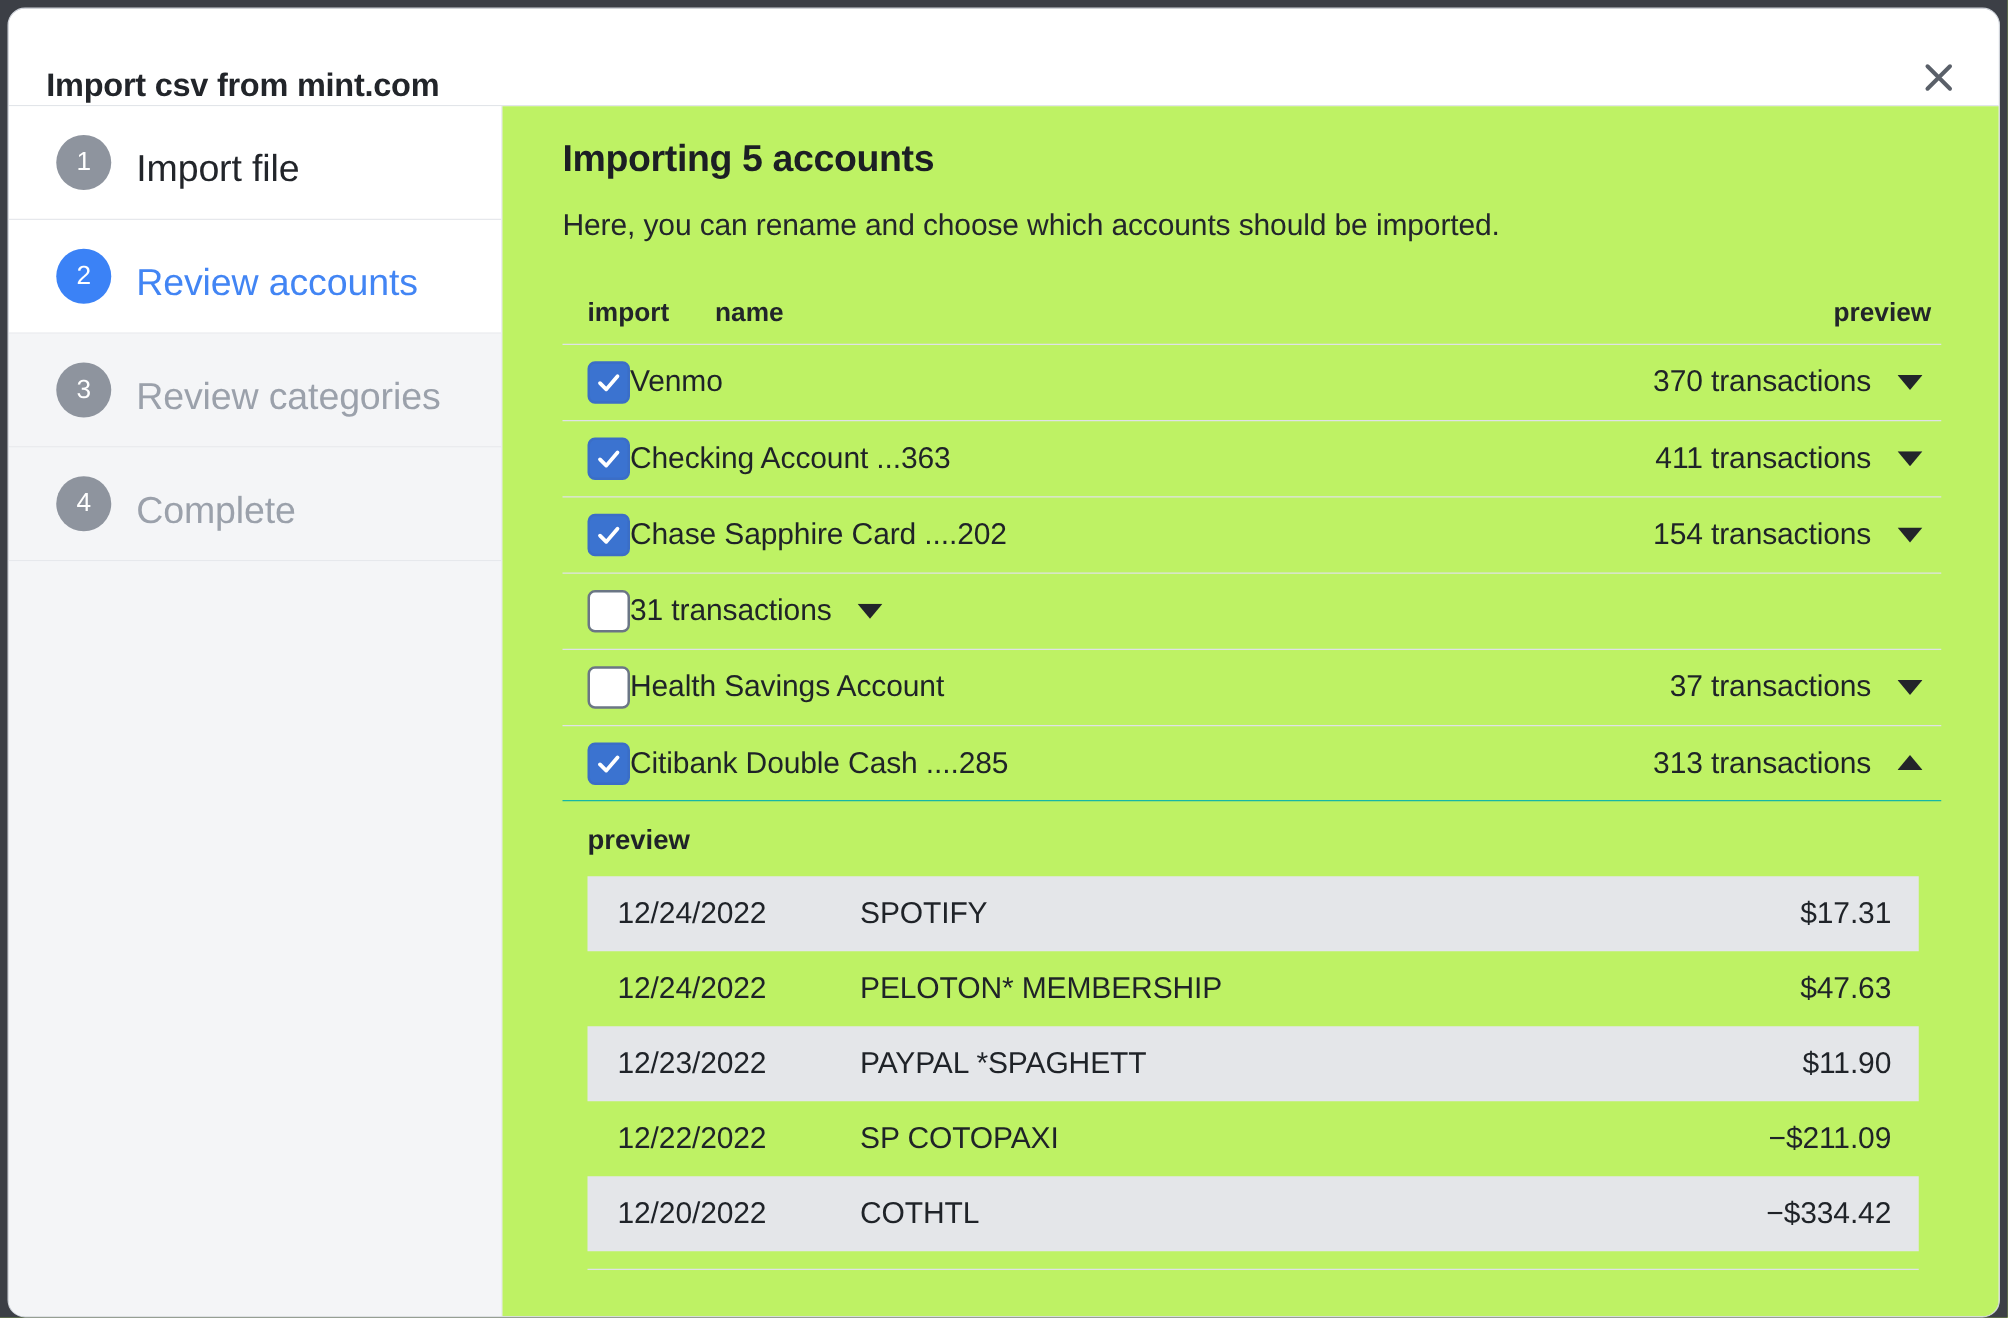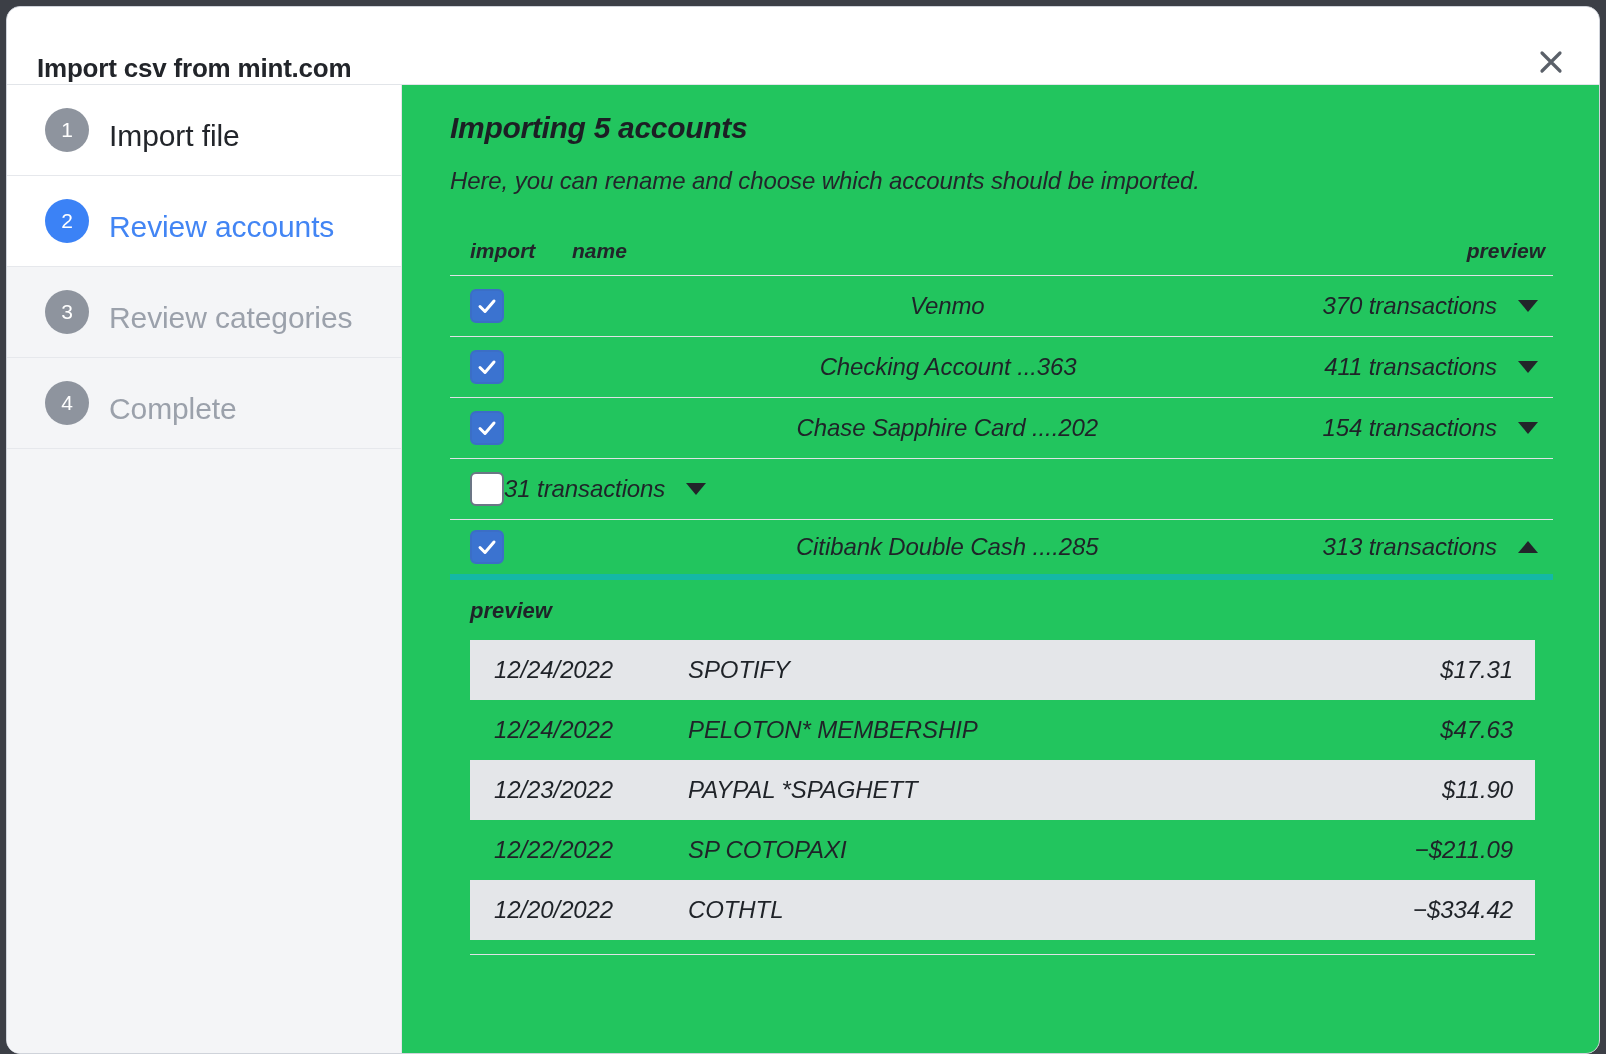--- a/index.html
+++ b/index.html
@@ -107,24 +107,23 @@
     margin-top: 12px;
   }
   .step.active .step-label { color: #4285f4; }
   .step.pending .step-label { color: #9ba1ab; }
   .sidebar-filler { flex: 1; background: #f4f5f7; }
 
   
   .main {
     flex: 1;
     min-width: 0;
-    background: #22c55e;
+    background: #bef264;
     padding: 26px 46px 0 48px;
     overflow: hidden;
-    font-style: italic;
   }
   .main-title {
     font-size: 30px;
     font-weight: bold;
     color: #1c1f24;
     letter-spacing: -0.3px;
     margin-bottom: 22px;
   }
   .main-subtitle {
     font-size: 24px;
@@ -148,21 +147,21 @@
 
   .acct-row {
     display: flex;
     align-items: center;
     height: 61px;
     border-top: 1px solid #dfe2e6;
     padding-left: 20px;
     padding-right: 8px;
     cursor: pointer;
   }
-  .acct-row:last-of-type { border-bottom: 6px solid #14b8a6; }
+  .acct-row:last-of-type { border-bottom: 1px solid #14b8a6; }
 
   .cbox {
     width: 34px;
     height: 34px;
     border-radius: 6px;
     border: 2px solid #6b7685;
     background: #ffffff;
     display: flex;
     align-items: center;
     justify-content: center;
@@ -172,23 +171,21 @@
     background: #3b73d0;
     border-color: #3b6ec6;
   }
   .cbox svg { display: none; }
   .cbox.checked svg { display: block; }
 
   .acct-name {
     flex: 1;
     font-size: 24px;
     color: #1f2328;
-    padding-left: 68px;
     letter-spacing: -0.1px;
-    text-align: center;
   }
   .acct-count {
     font-size: 24px;
     color: #1f2328;
     letter-spacing: -0.1px;
   }
   .caret {
     width: 34px;
     display: flex;
     align-items: center;
@@ -326,20 +323,32 @@
             
           </div>
           <div class="acct-count">31 transactions</div>
           <div class="caret">
             <svg width="20" height="13" viewBox="0 0 20 13">
                 <path d="M0 0 L20 0 L10 12 Z" fill="#22252a"></path>
               </svg>
           </div>
         </div>
 
+        <div class="acct-row">
+          <div class="cbox">
+            
+          </div>
+          <div class="acct-name">Health Savings Account</div>
+          <div class="acct-count">37 transactions</div>
+          <div class="caret">
+            <svg width="20" height="13" viewBox="0 0 20 13">
+                <path d="M0 0 L20 0 L10 12 Z" fill="#22252a"></path>
+              </svg>
+          </div>
+        </div>
 
         <div class="acct-row">
           <div class="cbox checked">
             <svg width="22" height="22" viewBox="0 0 22 22">
                 <path d="M4 11.5 L9 16.5 L18 6" stroke="#ffffff" stroke-width="3" fill="none" stroke-linecap="round" stroke-linejoin="round"></path>
               </svg>
           </div>
           <div class="acct-name">Citibank Double Cash ....285</div>
           <div class="acct-count">313 transactions</div>
           <div class="caret">

